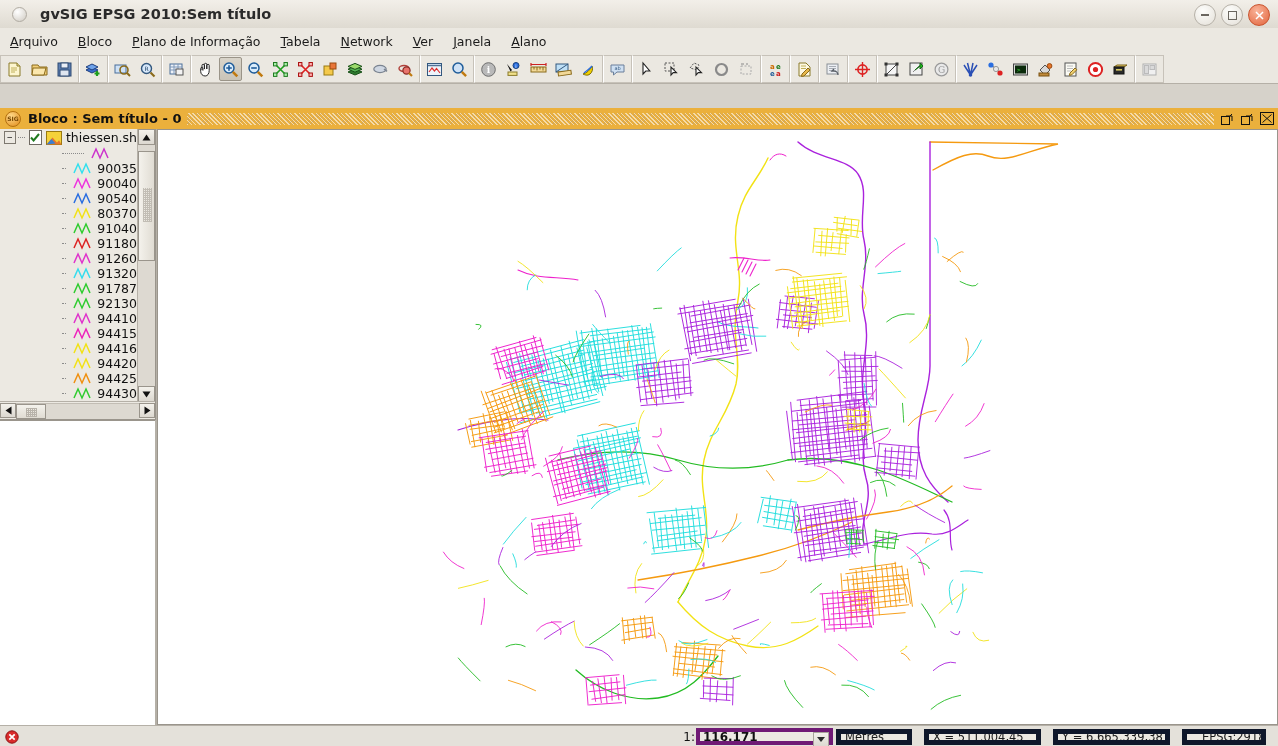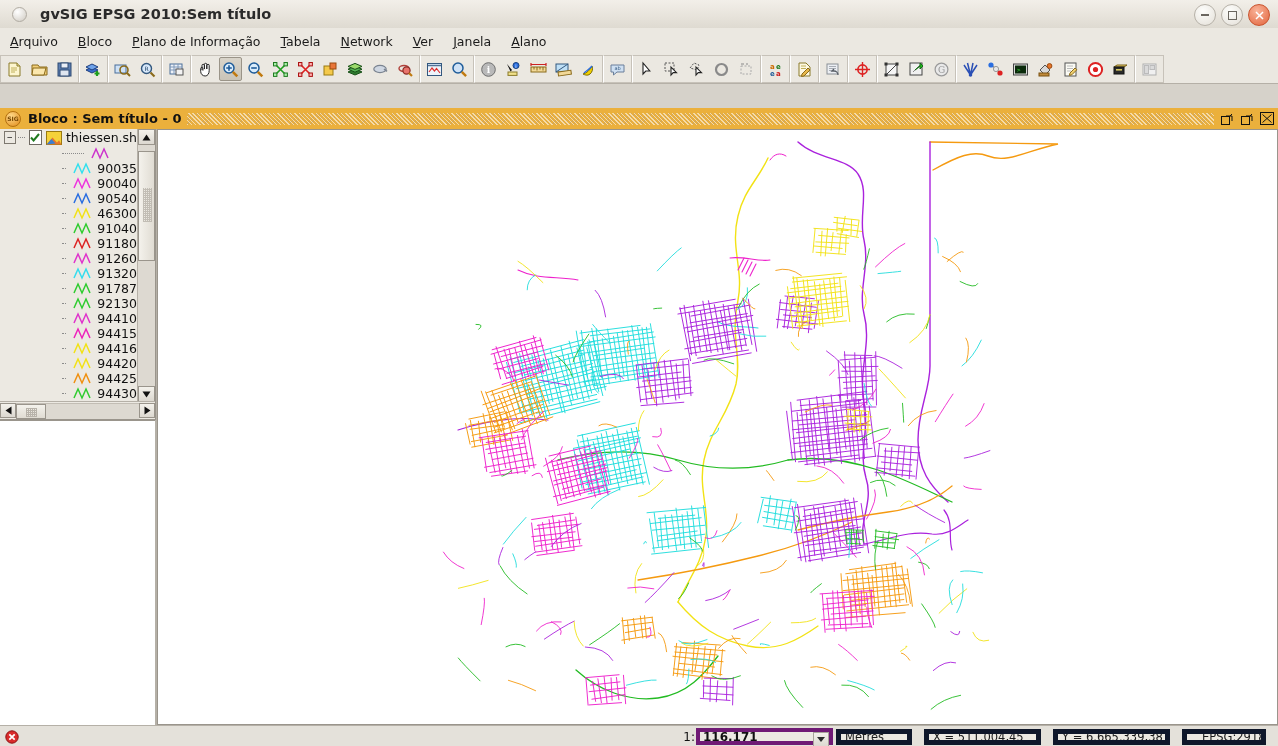--- a/index.html
+++ b/index.html
@@ -688,21 +688,21 @@
                 <span class="sym"><svg width="20" height="13" viewBox="0 0 20 13">
                     <path d="M2 11 L6 2 L10 11 L14 2 L18 11" fill="none" stroke="#2a6ee0" stroke-width="1.5"></path>
                   </svg></span>
                 <span class="lbl">90540</span>
               </div>
               <div class="leaf">
                 <span class="guide"></span>
                 <span class="sym"><svg width="20" height="13" viewBox="0 0 20 13">
                     <path d="M2 11 L6 2 L10 11 L14 2 L18 11" fill="none" stroke="#f2e215" stroke-width="1.5"></path>
                   </svg></span>
-                <span class="lbl">46300</span>
+                <span class="lbl">80370</span>
               </div>
               <div class="leaf">
                 <span class="guide"></span>
                 <span class="sym"><svg width="20" height="13" viewBox="0 0 20 13">
                     <path d="M2 11 L6 2 L10 11 L14 2 L18 11" fill="none" stroke="#2fcc2f" stroke-width="1.5"></path>
                   </svg></span>
                 <span class="lbl">91040</span>
               </div>
               <div class="leaf">
                 <span class="guide"></span>

